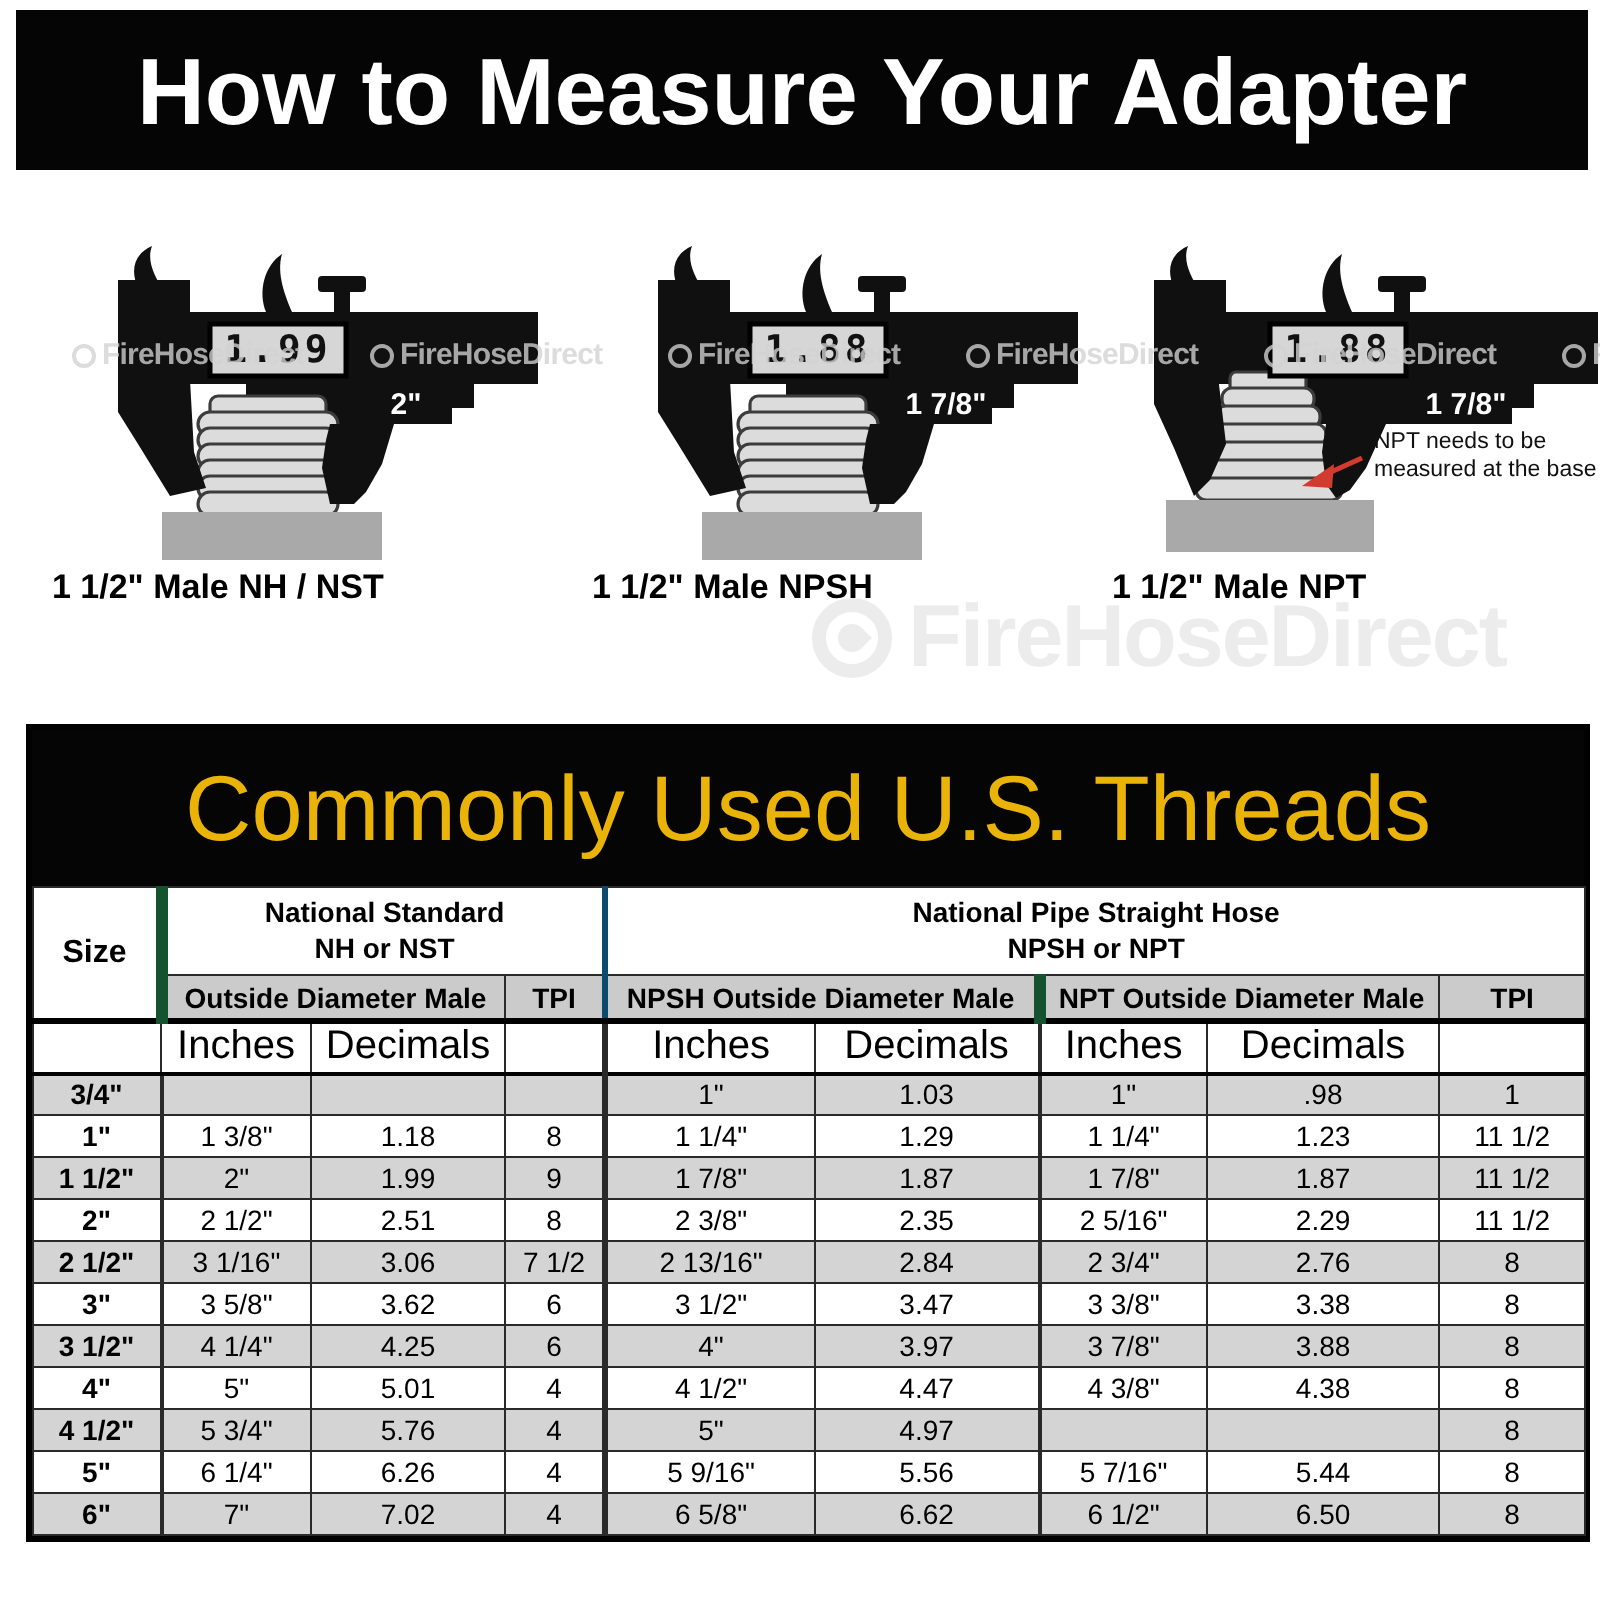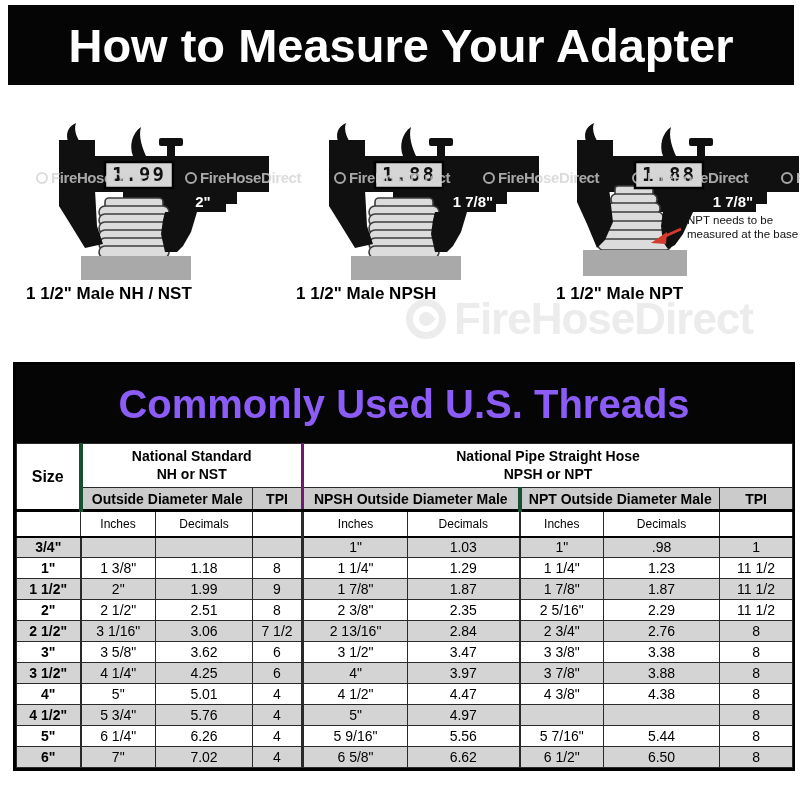--- a/index.html
+++ b/index.html
@@ -42,34 +42,34 @@
     color:rgba(210,210,210,.78);font-weight:700;font-size:15px;letter-spacing:-0.4px;white-space:nowrap;}
   .wm-ring{display:inline-block;width:12px;height:12px;border:2.5px solid rgba(210,210,210,.78);border-radius:50%;}
   .wm-big{position:absolute;left:406px;top:294px;display:flex;align-items:center;gap:8px;pointer-events:none;}
   .wm-big .ring{width:40px;height:40px;border:7px solid var(--wm_light);border-radius:50%;display:flex;align-items:center;justify-content:center;}
   .wm-big .flame{width:14px;height:14px;background:var(--wm_light);border-radius:50% 0 50% 50%;transform:rotate(45deg);}
   .wm-big .wm-big-text{font-weight:700;font-size:44px;letter-spacing:-1px;color:var(--wm_light);white-space:nowrap;}
 
   
   .table-wrap{position:absolute;left:13px;top:362px;width:782px;border:3px solid #000;background:#fff;}
   .table-banner{height:78px;background:var(--banner_bg);display:flex;align-items:center;justify-content:center;}
-  .table-banner .banner-text{color:#8b5cf6;font-weight:700;font-size:40px;white-space:nowrap;}
+  .table-banner .banner-text{color:#eab308;font-weight:400;font-size:46px;white-space:nowrap;}
   table{border-collapse:collapse;table-layout:fixed;width:100%;}
   th,td{border:1px solid #2a2a2a;text-align:center;vertical-align:middle;
     font-family:"Liberation Sans",sans-serif;font-size:14px;color:#000;overflow:hidden;white-space:nowrap;}
   thead .grp{height:44px;font-size:15px;font-weight:400;line-height:1.25;}
   th.size-h{font-size:16px;font-weight:700;border-right-width:2px;border-bottom:3px solid #000;margin-top:40px;}
   thead .sub th{height:23px;background:var(--subheader_bg);font-weight:700;border-bottom:3px solid #000;}
-  thead .units td{height:26px;font-size:12px;border-bottom:2px solid #000;}
+  thead .units td{height:26px;font-size:20px;border-bottom:2px solid #000;}
   tbody tr{height:21px;}
   tbody tr.shaded{background:var(--row_shade);}
   tbody td:first-child{font-weight:700;border-right-width:2px;}
   tbody td:nth-child(5), thead .units td:nth-child(5){border-left-width:3px;}
   tbody td:nth-child(7), thead .units td:nth-child(7){border-left-width:2px;}
-  th.bl3{border-left:3px solid #701a75;margin-left:46px;} th.bl2{border-left:4px solid #14532d;}
+  th.bl3{border-left:3px solid #0c4a6e;margin-left:46px;} th.bl2{border-left:6px solid #14532d;}
 </style>
 </head>
 <body>
 
 <div class="page">
 
   <div class="banner">
     <div class="banner-text">How to Measure Your Adapter</div>
   </div>
 

